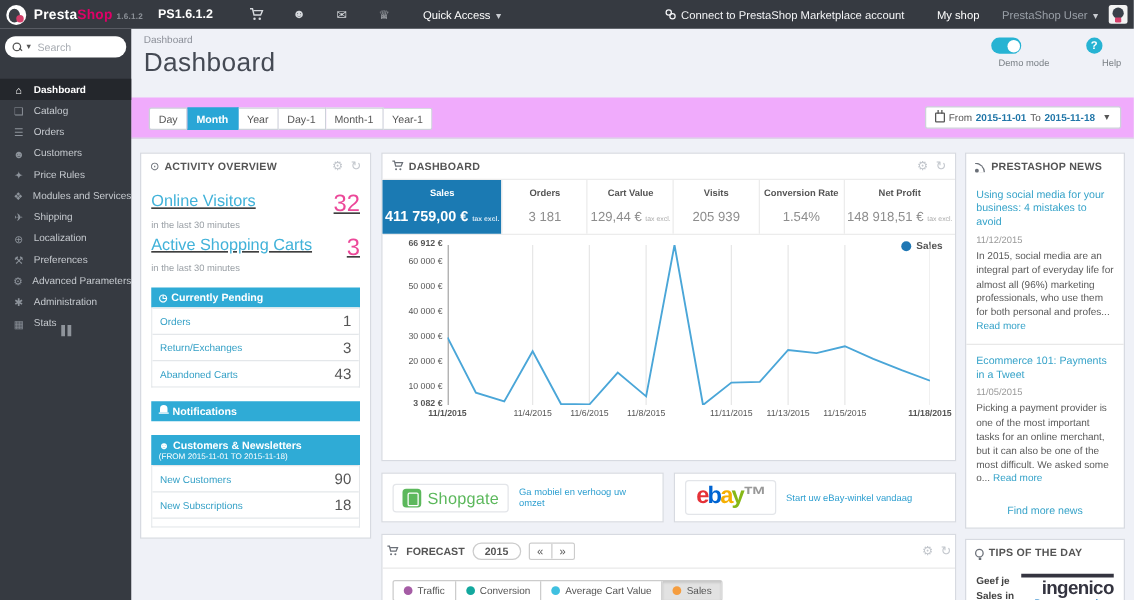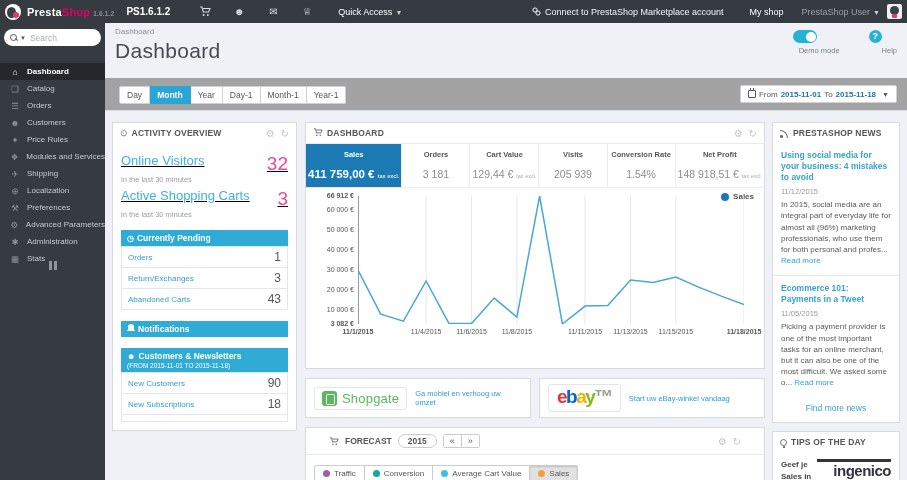--- a/index.html
+++ b/index.html
@@ -64,21 +64,21 @@
   .page-title { font-size:21px; color:#454a54; padding:3px 0 0 10px; letter-spacing:.3px; }
   .hdr-right { position:absolute; right:10px; top:7px; display:flex; gap:14px; text-align:center; }
   .demo-toggle { width:24px; height:13px; border-radius:7px; background:#26b3d3; position:relative;
                  margin:0 auto; cursor:pointer; }
   .demo-toggle::after { content:""; position:absolute; right:1.5px; top:1.5px; width:10px; height:10px;
                  border-radius:50%; background:#fff; }
   .help-circle { width:13px; height:13px; border-radius:50%; background:#26b3d3; color:#fff;
                  font-size:9px; font-weight:bold; line-height:13px; margin:0 auto; cursor:pointer; }
   .hdr-lbl { font-size:7.5px; color:#7a8086; margin-top:3px;padding-left:28px; }
 
-  .filterband { position:absolute; left:0; top:55px; width:802px; height:33px; background:#a3a3a3;
+  .filterband { position:absolute; left:0; top:55px; width:802px; height:33px; background:#f0abfc;
                 border-bottom:1px solid #d9dce3;text-decoration:underline; }
   .btn-group { position:absolute; left:14px; top:8px; display:inline-flex; }
   .fbtn { font-size:8.5px; color:#555; background:#fff; border:1px solid #cdd2da; border-left:none;
           padding:3px 7px; cursor:pointer; }
   .fbtn:first-child { border-left:1px solid #cdd2da; border-radius:2px 0 0 2px; }
   .fbtn:last-child { border-radius:0 2px 2px 0; }
   .fbtn.active { background:#29a6d6; border-color:#29a6d6; color:#fff; font-weight:bold; }
   .daterange { position:absolute; right:10px; top:7px; height:18px; background:#fff;
                border:1px solid #cdd2da; border-radius:2px; display:flex; align-items:center;
                padding:0 7px; font-size:8px; color:#555; gap:3px; cursor:pointer; }
@@ -155,38 +155,38 @@
             border:1.5px solid #fff; border-radius:1.5px; }
   .sg-tx { font-size:13px; color:#5cb85c; letter-spacing:.2px; }
   .blink { font-size:7.5px; color:#2e9fd0; cursor:pointer; }
   .ebay-box { border:1px solid #e3e5e9; border-radius:3px; padding:1px 8px 3px 8px; cursor:pointer; white-space:nowrap; }
   .ebay-box span { font-size:19px; font-weight:bold; letter-spacing:-1.5px; }
   .e1{color:#e53238;} .e2{color:#0064d2;} .e3{color:#f5af02;} .e4{color:#86b817;}
   .etm { font-size:6px; color:#999; vertical-align:top; letter-spacing:0; }
 
   
   .forecast { margin-top:9px; min-height:70px; }
-  .fhead { display:flex; align-items:center; padding:4px 23px; border-bottom:1px solid #e9e9e9; gap:6px; }
+  .fhead { display:flex; align-items:center; padding:4px 3px; border-bottom:1px solid #e9e9e9; gap:6px; }
   .fhead .pt { font-size:8.5px; font-weight:bold; color:#555; }
   .yearpill { border:1px solid #ccc; border-radius:9px; padding:1px 9px; font-size:8.5px;
               font-weight:bold; color:#555; background:#fff; cursor:pointer; }
   .navgrp { display:inline-flex; border:1px solid #ccc; border-radius:2px; overflow:hidden; }
   .navgrp span { font-size:9px; color:#555; padding:1px 6px; background:#fff; cursor:pointer; }
   .navgrp span + span { border-left:1px solid #ccc; }
   .flegend { padding:8px; }
   .lgrp { display:inline-flex; border:1px solid #ccc; border-radius:2px; background:#fff; }
   .litem { display:flex; align-items:center; gap:4px; padding:3px 8px; font-size:8px; color:#555; cursor:pointer; }
   .litem + .litem { border-left:1px solid #ccc; }
   .litem.active { background:#e2e2e2; box-shadow:inset 0 1px 2px rgba(0,0,0,.15); }
   .ldot { width:7px; height:7px; border-radius:50%; }
 
   
   .article { padding:7px 8px 9px 8px; }
   .article + .article { border-top:1px solid #e8e8e8; }
-  .atitle { font-size:8.5px; font-weight:bold; color:#36a3c9; line-height:1.3; cursor:pointer; }
+  .atitle { font-size:8.5px; font-weight:normal; color:#36a3c9; line-height:1.3; cursor:pointer; }
   .adate { font-size:7.5px; color:#9a9a9a; margin:4px 0 3px 0; }
   .abody { font-size:8px; color:#5a5a5a; line-height:1.4; }
   .rmore { color:#36a3c9; cursor:pointer; }
   .findmore { text-align:center; font-size:8.5px; color:#36a3c9; padding:6px 0 9px 0; cursor:pointer; }
   .tips { margin-top:8px; }
   .tipbody { padding:7px 8px; }
   .ing-logo { float:right; width:74px; text-align:right; cursor:pointer; }
   .ing-bar { height:2.5px; background:#343440; margin-bottom:1px; }
   .ing-name { font-size:15px; font-weight:bold; color:#343440; letter-spacing:-.5px; line-height:1; }
   .ing-sub { font-size:7.5px; font-weight:bold; color:#0070c0; line-height:1.1; margin-top:1px; }

